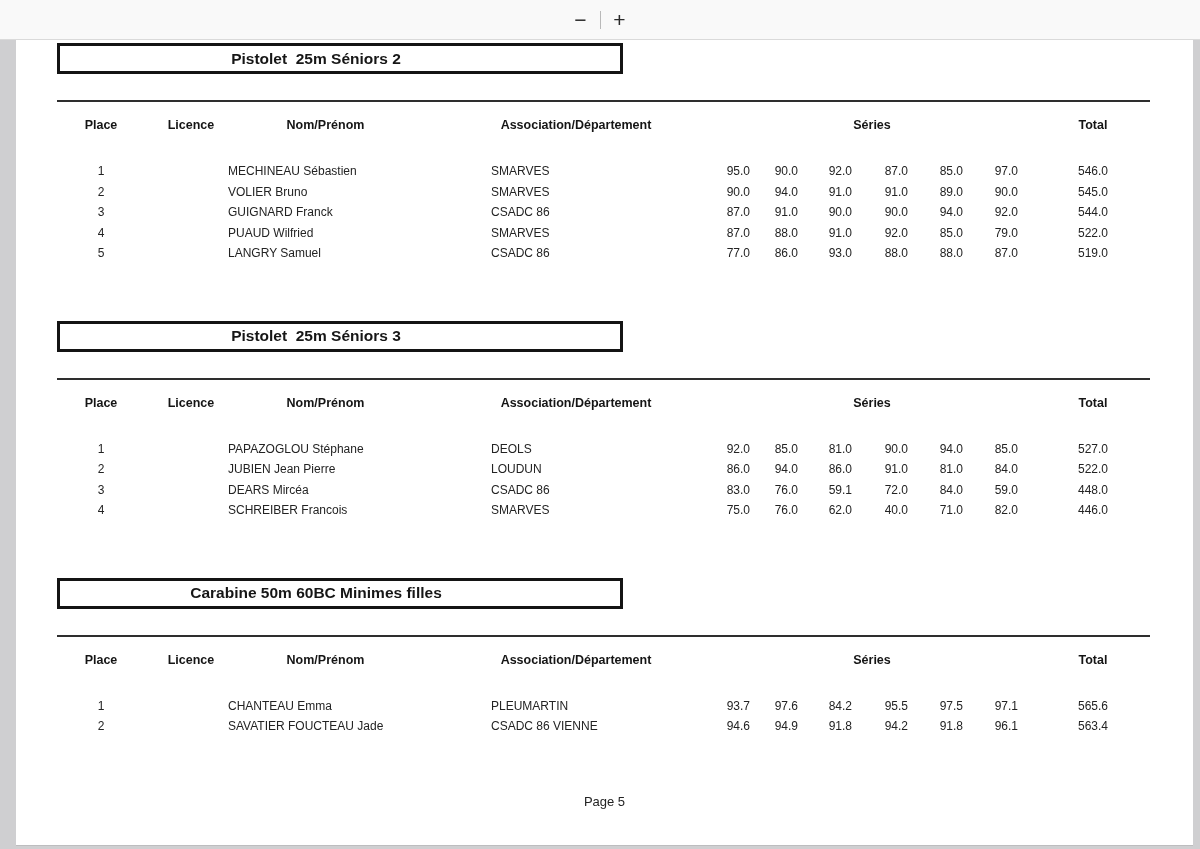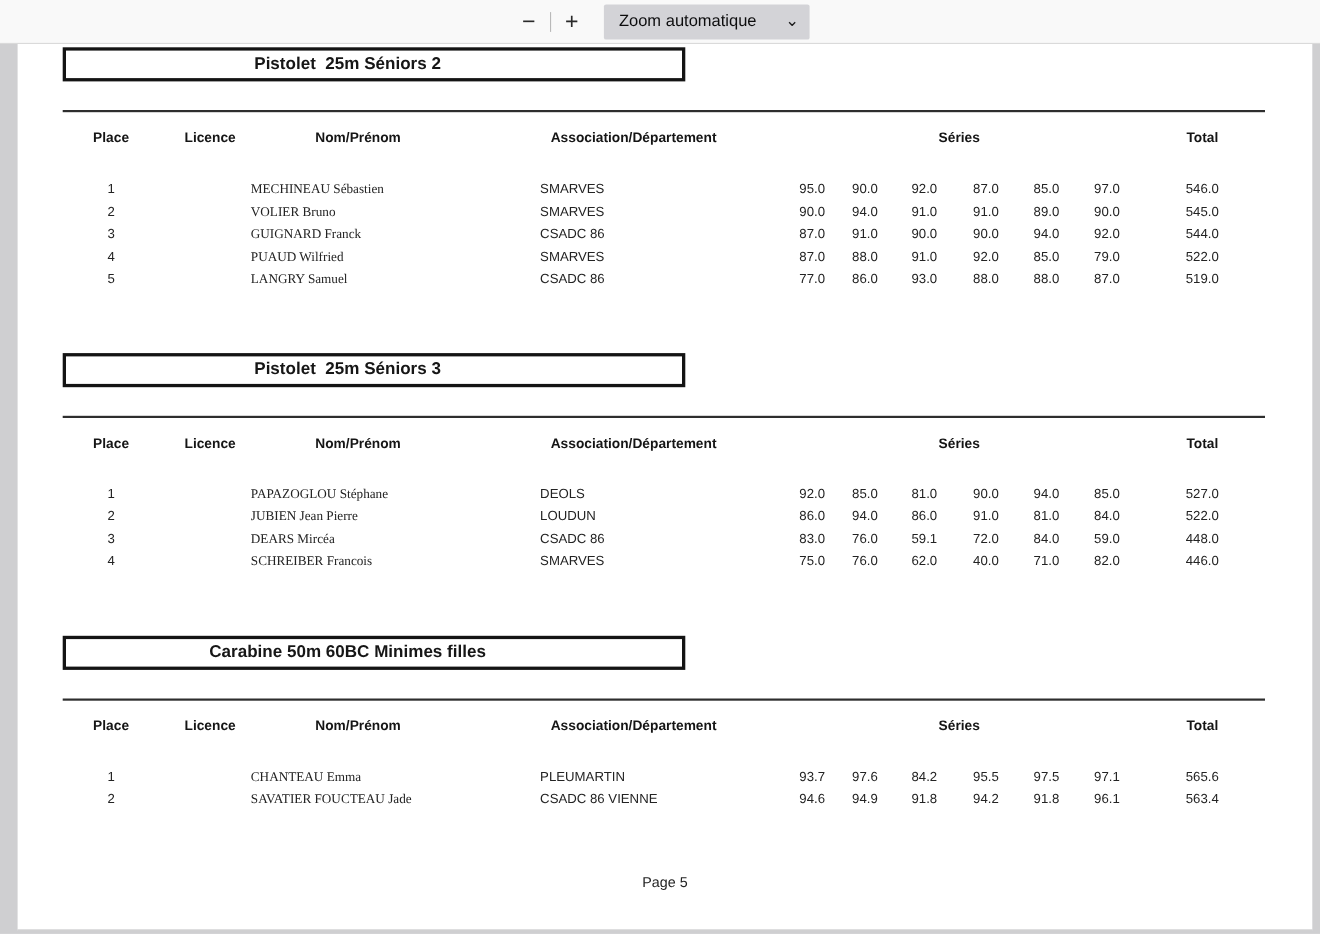--- a/index.html
+++ b/index.html
@@ -49,21 +49,21 @@
     margin-left:41px; width:1093px; height:2px; background:#2e2e2e; margin-top:26px;
   }
   .header-row { position:relative; height:22px; margin-top:16px; font-weight:bold; }
   .rows { margin-top:24px; }
   .trow { position:relative; height:20.5px; }
   .cell { position:absolute; top:0; font-size:12px; color:#232323; white-space:nowrap; }
   .header-row .cell { font-size:12.5px; color:#151515; }
 
   .c-place   { left:55px;  width:60px;  text-align:center; }
   .c-licence { left:145px; width:60px;  text-align:center; }
-  .c-name    { left:212px; width:260px; text-align:left;font-family:Liberation Serif, serif; }
+  .c-name    { left:212px; width:260px; text-align:left; }
   .c-assoc   { left:475px; width:235px; text-align:left; }
   .h-name    { left:212px; width:195px; text-align:center; }
   .h-assoc   { left:475px; width:170px; text-align:center; }
   .h-series  { left:796px; width:120px; text-align:center; }
   .c-total   { left:1037px; width:80px; text-align:center; }
   .c-series  { width:48px; text-align:right; }
   .s0 { left:686px; } .s1 { left:734px; } .s2 { left:788px; }
   .s3 { left:844px; } .s4 { left:899px; } .s5 { left:954px; }
 
   .tbl { margin-bottom:54px; }
@@ -74,24 +74,20 @@
 <body>
 
 <div class="toolbar">
   <button class="zoom-btn">
     <span>−</span>
   </button>
   <div class="toolbar-divider"></div>
   <button class="zoom-btn">
     <span>+</span>
   </button>
-  <div class="zoom-select">
-    <span>Zoom automatique</span>
-    <span class="chev">⌄</span>
-  </div>
 </div>
 
 <div class="viewer">
   <div class="pdf-page">
 
     <div class="tbl">
       <div class="title-box">Pistolet  25m Séniors 2</div>
       <div class="rule"></div>
       <div class="header-row">
         <span class="cell c-place">Place</span>

